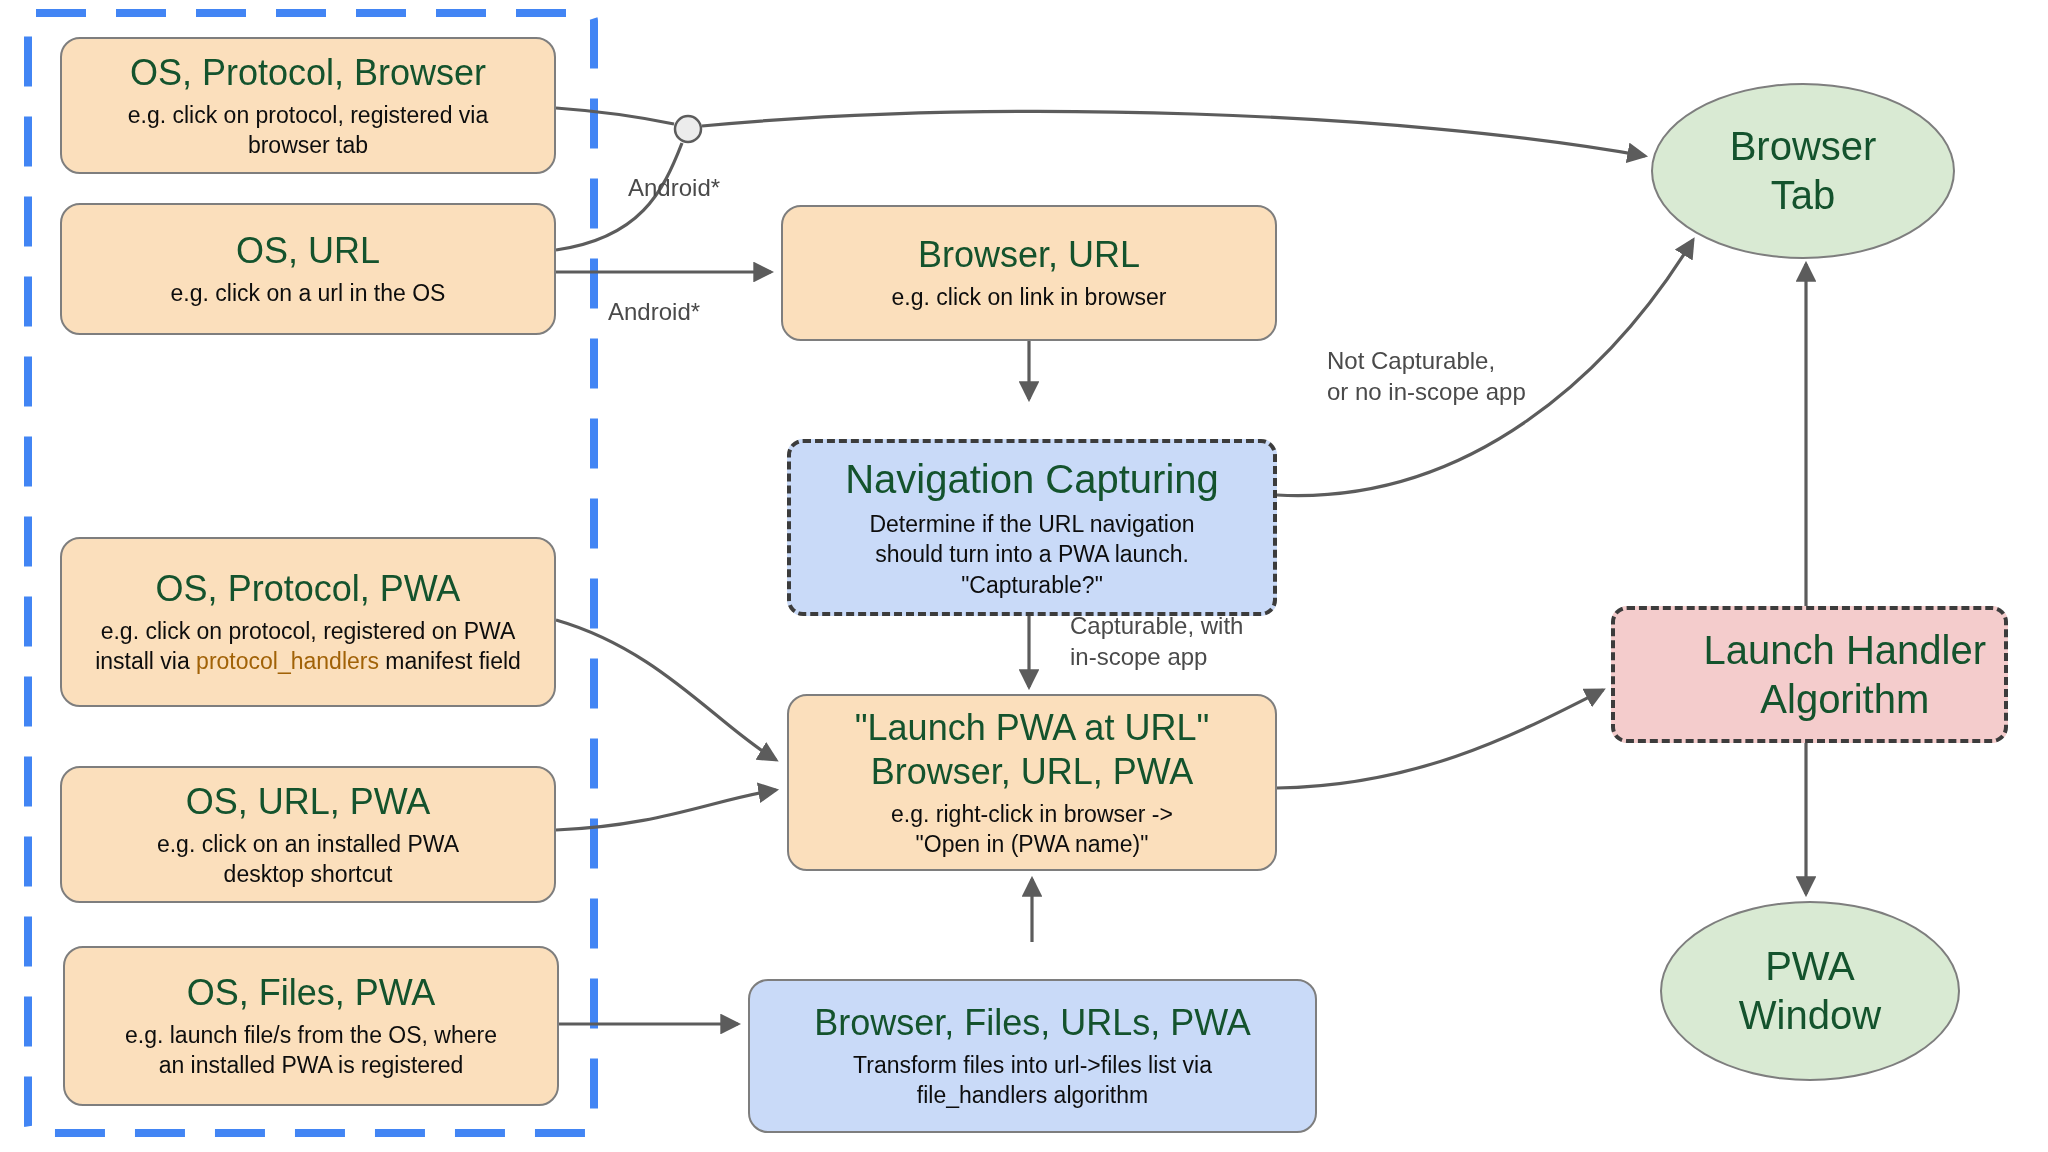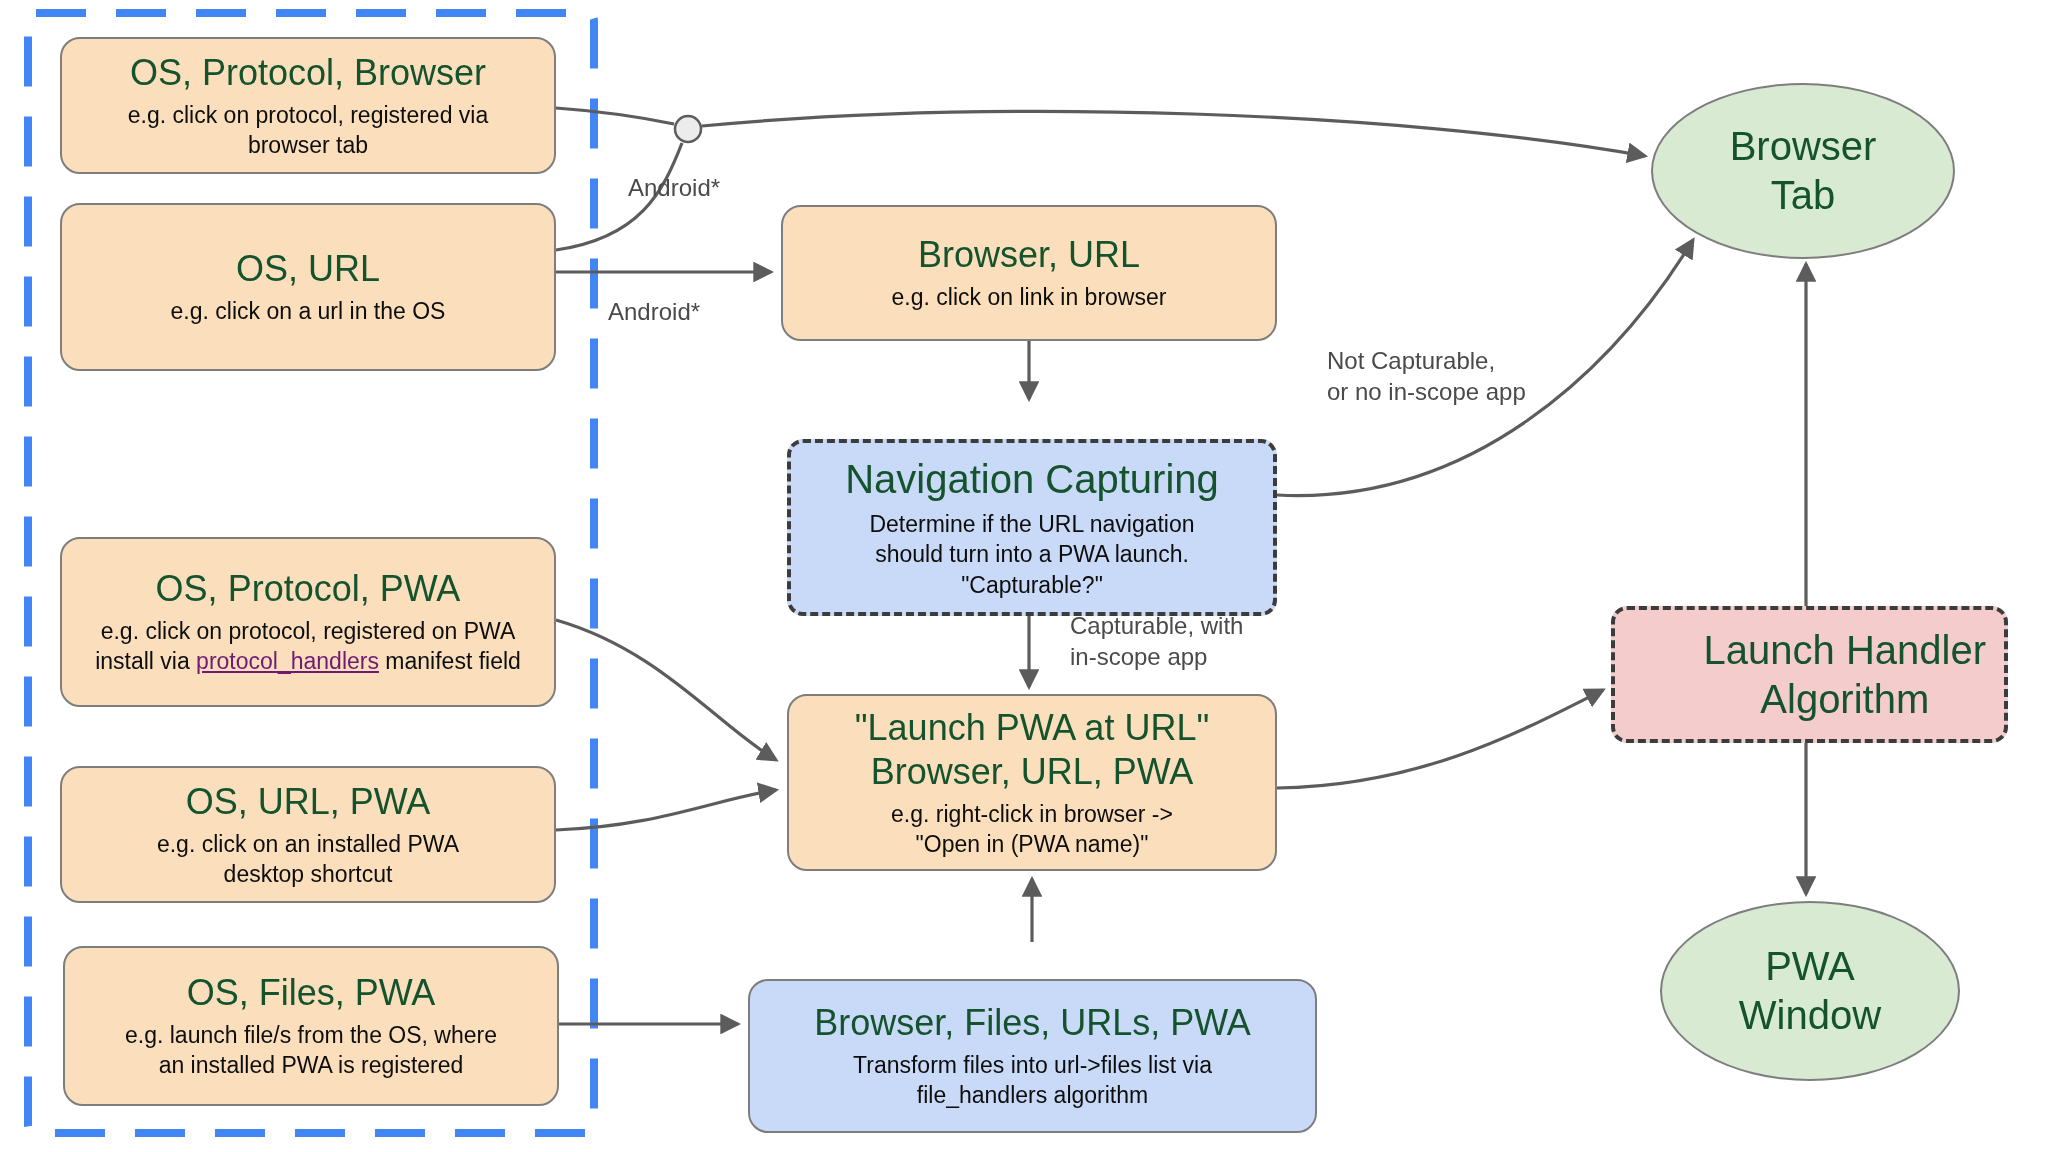--- a/index.html
+++ b/index.html
@@ -26,21 +26,21 @@
   .pink   { background:#f4cccc;align-items:flex-end; }
   .dashed { border:4.5px dashed #3c3c3c; border-radius:16px; }
   .title  { font-size:36px; color:#14532d; line-height:1.22; white-space:pre-line; }
   .big    { font-size:40px; }
   .desc   { font-size:23px; color:#0d0d0d; line-height:1.32; white-space:pre-line; margin-top:5px; }
   .edge-label {
     position:absolute; z-index:3;
     font-size:24px; color:#4a4a4a; line-height:1.3;
     white-space:pre-line;
   }
-  .link { color:#701a75; text-decoration:underline; cursor:pointer; }
+  .link { color:#a16207; cursor:pointer; }
 </style>
 </head>
 <body>
 
 <svg class="layer" width="2048" height="1152" viewBox="0 0 2048 1152">
   <defs>
     <marker id="arrow" viewBox="0 0 10 10" refX="8.5" refY="5" markerWidth="6.5" markerHeight="6.5" orient="auto-start-reverse">
       <path d="M 0 0 L 10 5 L 0 10 z" fill="#5c5c5c"></path>
     </marker>
   </defs>
@@ -66,21 +66,21 @@
 
   <circle cx="688" cy="129" r="13" fill="#ececec" stroke="#5c5c5c" stroke-width="2.5"></circle>
 </svg>
 
 <div class="node orange" style="left:60px; top:37px; width:496px; height:137px;">
   <div class="title">OS, Protocol, Browser</div>
   <div class="desc">e.g. click on protocol, registered via
 browser tab</div>
 </div>
 
-<div class="node orange" style="left:60px; top:203px; width:496px; height:168px;">
+<div class="node orange" style="left:60px; top:203px; width:496px; height:132px;">
   <div class="title">OS, URL</div>
   <div class="desc">e.g. click on a url in the OS</div>
 </div>
 
 <div class="node orange" style="left:60px; top:537px; width:496px; height:170px;">
   <div class="title">OS, Protocol, PWA</div>
   <div class="desc"><span>e.g. click on protocol, registered on PWA install via </span><a class="link">protocol_handlers</a><span> manifest field</span></div>
 </div>
 
 <div class="node orange" style="left:60px; top:766px; width:496px; height:137px;">

